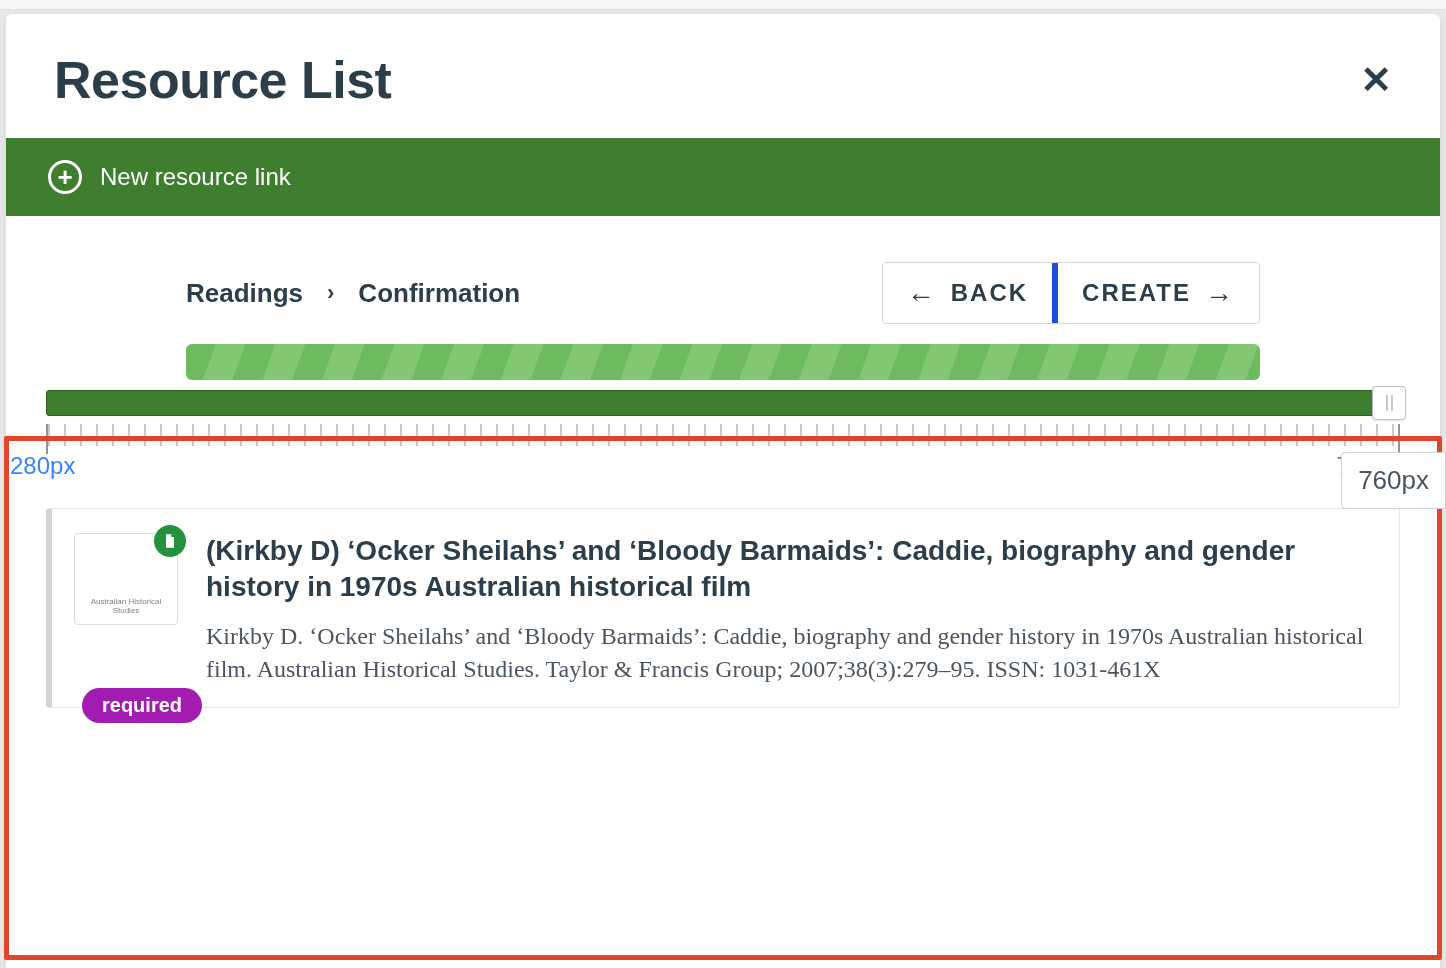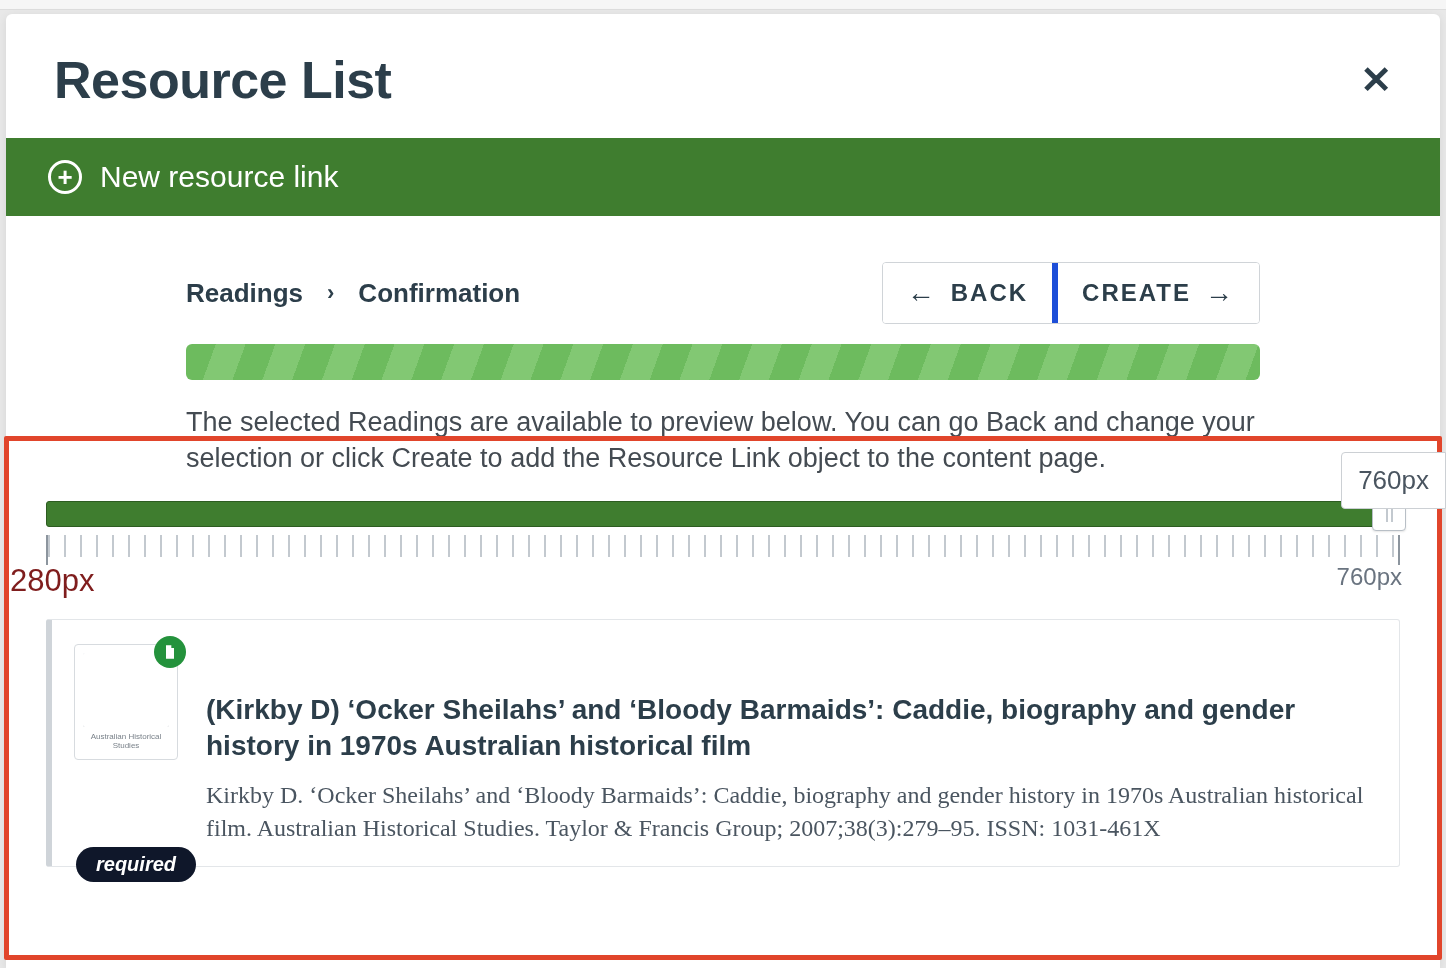--- a/index.html
+++ b/index.html
@@ -24,21 +24,21 @@
   .close-btn { font-size: 38px; font-weight: 700; color: #2c3e4a; cursor: pointer; background: none; border: none; line-height: 1; }
 
   .green-banner {
     background: #3f7d2f; color: #fff; display: flex; align-items: center;
     padding: 22px 42px; gap: 18px;
   }
   .plus-circle {
     width: 34px; height: 34px; border: 3px solid #fff; border-radius: 50%;
     display: inline-flex; align-items: center; justify-content: center; font-size: 26px; font-weight: 700; line-height: 1;
   }
-  .banner-text { font-size: 30px; font-weight: 400; }
+  .banner-text { font-size: 24px; font-weight: 400; }
 
   .content { padding: 0 0 0 0; }
 
   .steps-row {
     display: flex; align-items: center; justify-content: space-between;
     padding: 46px 180px 20px 180px;
   }
   .breadcrumb { display: flex; align-items: center; gap: 24px; font-size: 26px; font-weight: 700; color: #2c3e4a; }
   .chev { font-size: 22px; font-weight: 900; color: #2c3e4a; }
   .btn-group { display: flex; border: 1px solid #d0d4d8; border-radius: 4px; overflow: hidden; background: #fff; }
@@ -88,53 +88,53 @@
   .ruler-ticks {
     height: 22px;
     background-image: repeating-linear-gradient(to right, #c3c9cf 0 2px, transparent 2px 16px);
     border-left: 2px solid #8c959e; border-right: 2px solid #8c959e;
   }
   .ruler-major-left, .ruler-major-right {
     position: absolute; top: 0; width: 2px; height: 30px; background: #8c959e;
   }
   .ruler-major-left { left: 0; }
   .ruler-major-right { right: 0; }
-  .ruler-label-left { position: absolute; left: -36px; top: 28px; font-size: 31px; color: #7f1d1d; }
+  .ruler-label-left { position: absolute; left: -36px; top: 28px; font-size: 24px; color: #3b82f6; }
   .ruler-label-right { position: absolute; right: -2px; top: 28px; font-size: 24px; color: #6a7480; }
 
   .reading-card {
     margin: 34px 40px 0 40px; border: 1px solid #e3e6e9; border-left: 6px solid #cfd4d9;
     border-radius: 3px; padding: 24px 28px 20px 22px; display: flex; gap: 28px; position: relative;
   }
   .thumb-wrap { position: relative; width: 104px; flex-shrink: 0; }
   .thumb {
-    width: 104px; height: 116px; background: #fff; border: 1px solid #d7dbdf; border-radius: 4px;
+    width: 104px; height: 92px; background: #fff; border: 1px solid #d7dbdf; border-radius: 4px;
     padding: 8px; display: flex; flex-direction: column; gap: 6px;
   }
   .thumb-img {
     flex: 1; background:
       linear-gradient(#fff,#fff) padding-box,
       repeating-linear-gradient(45deg, #bcc2c8 0 3px, #e4e7ea 3px 6px);
     border-radius: 2px;
   }
   .thumb-cap { font-size: 8px; color: #7a828a; text-align: center; line-height: 1.1; }
   .doc-badge {
     position: absolute; top: -8px; right: -8px; width: 32px; height: 32px; border-radius: 50%;
     background: #24923c; display: flex; align-items: center; justify-content: center;
   }
   .doc-badge svg { width: 16px; height: 16px; fill: #fff; }
 
-  .reading-body { flex: 1; margin-top: 48px; }
+  .reading-body { flex: 1; }
   .reading-title { font-size: 28px; font-weight: 700; color: #2c3e4a; line-height: 1.3; margin-bottom: 14px; }
   .reading-cite { font-size: 24px; color: #4a5560; line-height: 1.4; font-family: Liberation Serif, serif; }
 
   .req-badge {
-    position: absolute; left: 24px; bottom: -2px; transform: translateY(40%);
-    background: #0f172a; color: #fff; font-size: 20px; font-weight: 700;
-    padding: 6px 20px; border-radius: 999px; font-style: italic;
+    position: absolute; left: 30px; bottom: -2px; transform: translateY(40%);
+    background: #a21caf; color: #fff; font-size: 20px; font-weight: 700;
+    padding: 6px 20px; border-radius: 999px;
   }
 </style>
 </head>
 <body>
 
 <div class="backdrop"></div>
 <div class="toolbar-strip"></div>
 
 <div class="modal">
 
@@ -165,21 +165,20 @@
         </button>
         <button class="btn">
           <span>CREATE</span>
           <span class="arrow">→</span>
         </button>
       </div>
     </div>
 
     <div class="progress"></div>
 
-    <p class="instruction">The selected Readings are available to preview below. You can go Back and change your selection or click Create to add the Resource Link object to the content page.</p>
 
     <div class="slider-wrap">
       <div class="slider-track"></div>
       <div class="slider-thumb"></div>
     </div>
 
     <div class="ruler">
       <div class="ruler-ticks"></div>
       <div class="ruler-major-left"></div>
       <div class="ruler-major-right"></div>

